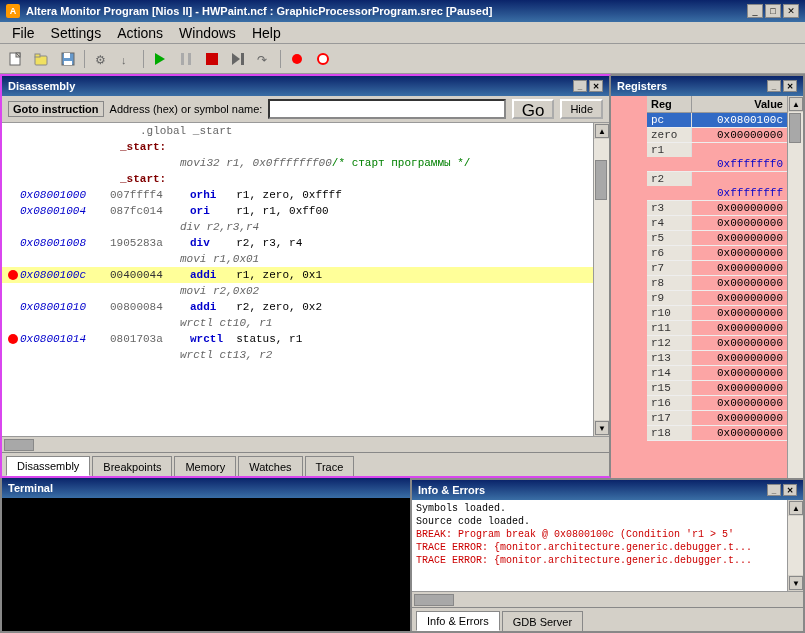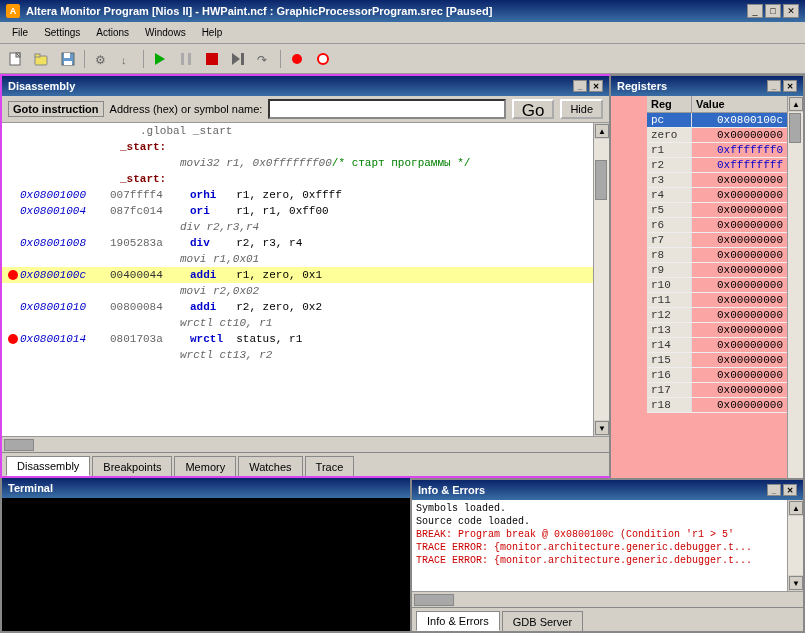--- a/index.html
+++ b/index.html
@@ -63,21 +63,21 @@
     .menu-bar {
       background: #d4d0c8;
       border-bottom: 1px solid #999;
       display: flex;
       align-items: center;
       padding: 2px 4px;
       height: 22px;
     }
     .menu-item {
       padding: 2px 8px;
-      font-size: 10px;
+      font-size: 14px;
       cursor: pointer;
       color: #000;
     }
 
     
     .toolbar {
       background: #d4d0c8;
       border-bottom: 1px solid #999;
       display: flex;
       align-items: center;
@@ -334,33 +334,35 @@
       font-size: 11px;
     }
     .reg-col-name {
       width: 45px;
       padding: 2px 4px;
       border-right: 1px solid #999;
     }
     .reg-col-value {
       flex: 1;
       padding: 2px 4px;
+      text-align: right;
     }
     .reg-row {
       display: flex;
       border-bottom: 1px solid #eee;
       font-size: 11px;
       font-family: 'Courier New', monospace;
     }
     .reg-row.highlighted {
       background: #316ac5;
       color: white;
     }
     .reg-row.changed {
       color: #0000cc;
+      flex-direction: column;
     }
     .reg-name {
       width: 45px;
       padding: 1px 4px;
       border-right: 1px solid #ddd;
       background: #e8e4dc;
       color: #333;
     }
     .reg-row.highlighted .reg-name {
       background: #316ac5;

